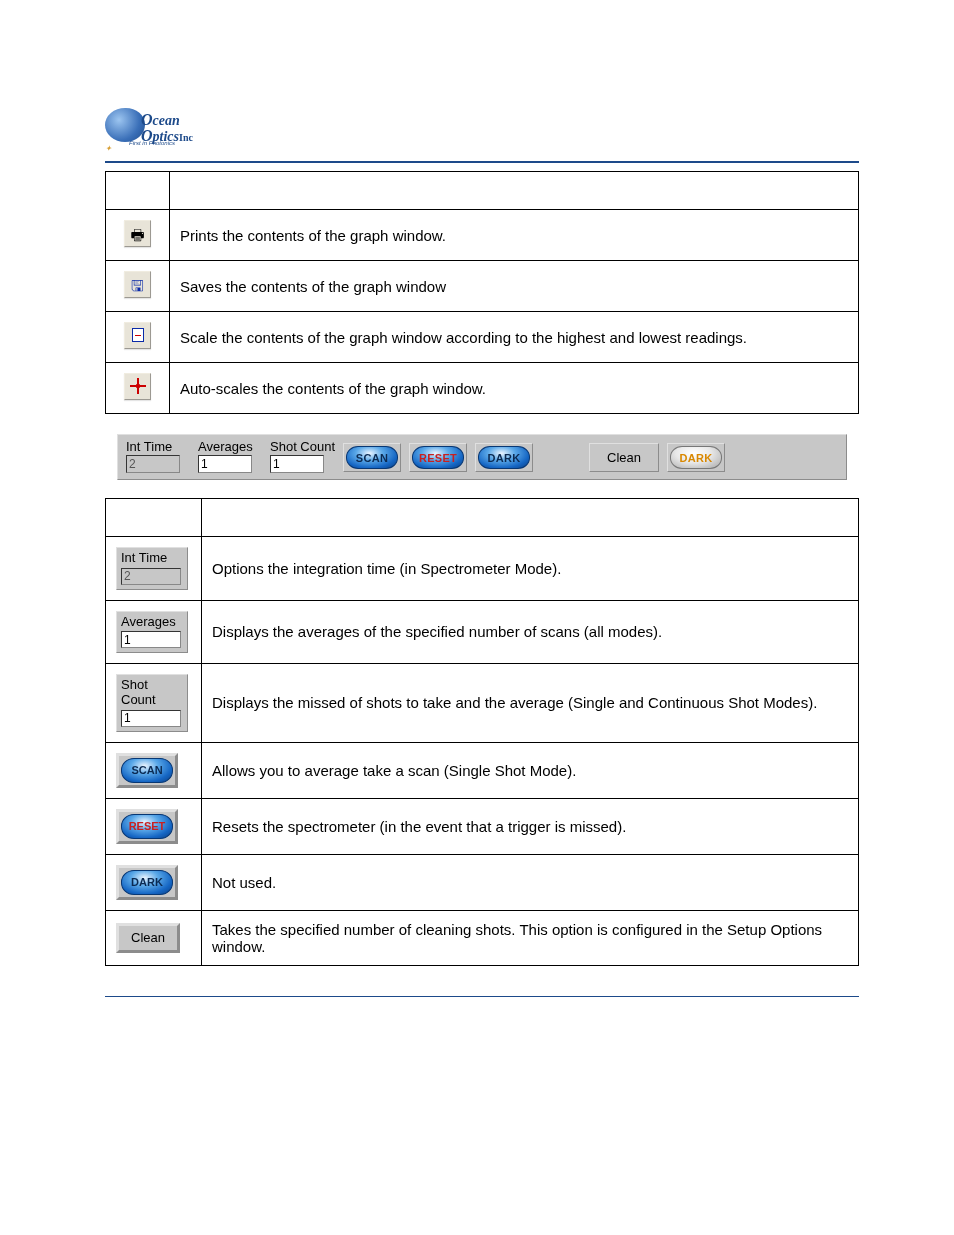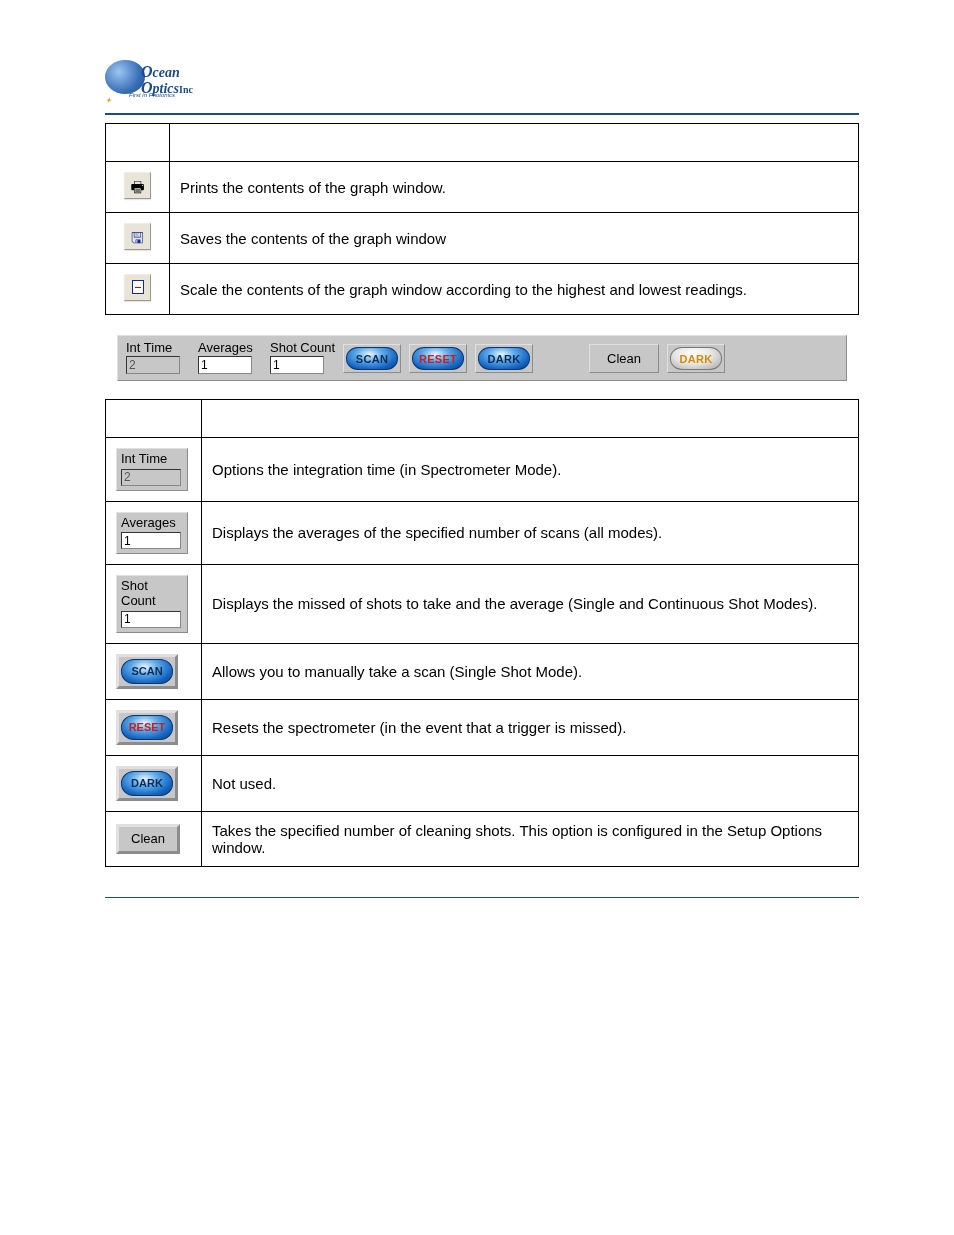--- a/index.html
+++ b/index.html
@@ -15,20 +15,21 @@
   .page {
     padding: 60px 95px 60px 105px;
   }
   
   .logo {
     display: inline-block;
     width: 95px;
     height: 48px;
     position: relative;
     margin-bottom: 2px;
+    margin-top: 48px;
   }
   .logo .globe {
     width: 40px; height: 34px;
     background: radial-gradient(circle at 35% 35%, #9cc5f0 0%, #3a6fb8 60%, #1d4a8a 100%);
     border-radius: 50% 48% 50% 50%;
     position: absolute;
     top: 0; left: 0;
   }
   .logo .text {
     position: absolute;
@@ -286,20 +287,26 @@
       <td class="iconcol">
         <span class="tbbtn"><span class="glyph floppy">🖫</span></span>
       </td>
       <td>Saves the contents of the graph window</td>
     </tr>
     <tr>
       <td class="iconcol">
         <span class="tbbtn"><span class="glyph"><span class="scalebox red"></span></span></span>
       </td>
       <td>Scale the contents of the graph window according to the highest and lowest readings.</td>
+    </tr>
+    <tr>
+      <td class="iconcol">
+        <span class="tbbtn"><span class="glyph"><span class="autos"><span class="dot"></span></span></span></span>
+      </td>
+      <td>Auto-scales the contents of the graph window.</td>
     </tr>
   </tbody>
     </table>
 
   
   <div class="acqbar">
     <div class="acqfield">
       <span class="lbl">Int Time</span>
       <input class="disabled" readonly="" value="2" style="">
     </div>
@@ -358,21 +365,21 @@
           <span class="lbl">Shot Count</span>
           <input value="1" style="">
         </span>
       </td>
       <td>Displays the missed of shots to take and the average (Single and Continuous Shot Modes).</td>
     </tr>
     <tr>
       <td class="iconcol2">
         <span class="cellbtn"><span class="oval">SCAN</span></span>
       </td>
-      <td>Allows you to manually take a scan (Single Shot Mode).</td>
+      <td>Allows you to average take a scan (Single Shot Mode).</td>
     </tr>
     <tr>
       <td class="iconcol2">
         <span class="cellbtn"><span class="oval reset">RESET</span></span>
       </td>
       <td>Resets the spectrometer (in the event that a trigger is missed).</td>
     </tr>
     <tr>
       <td class="iconcol2">
         <span class="cellbtn"><span class="oval">DARK</span></span>

